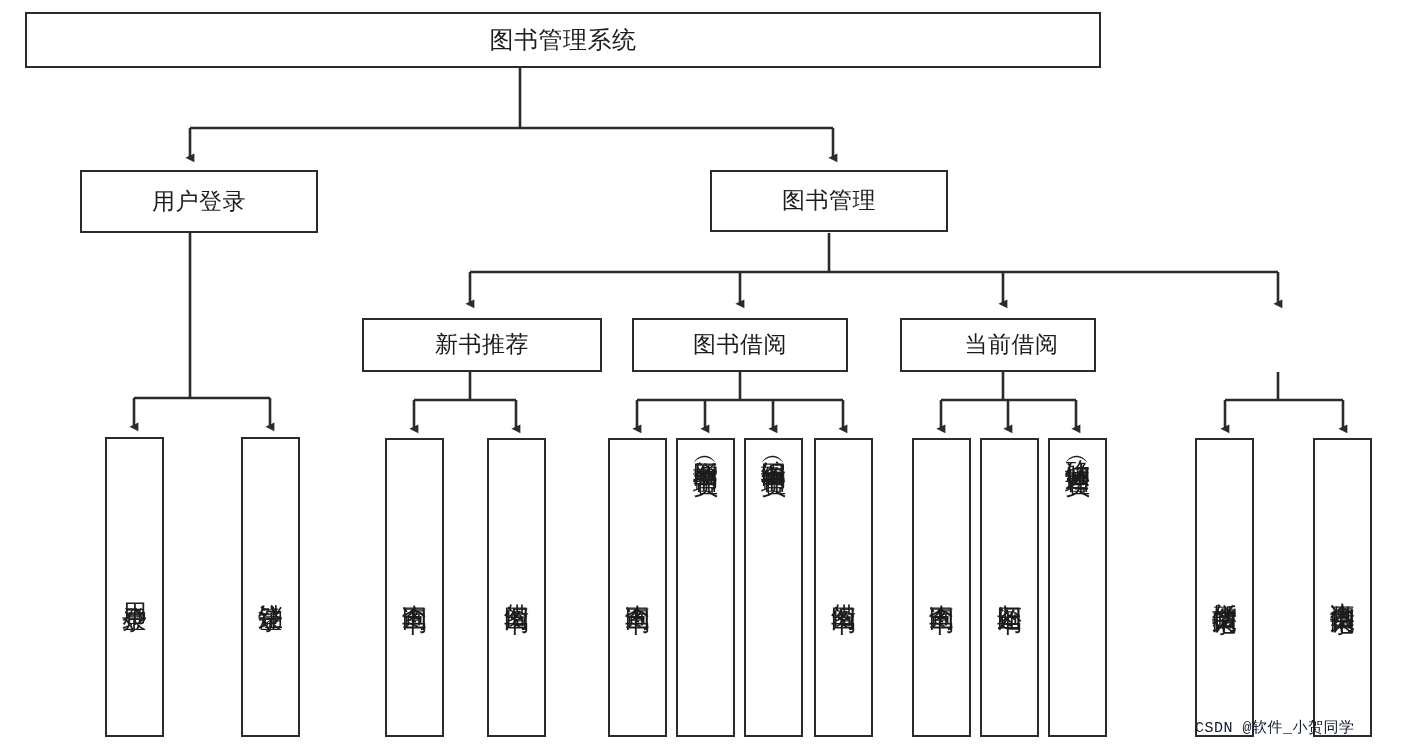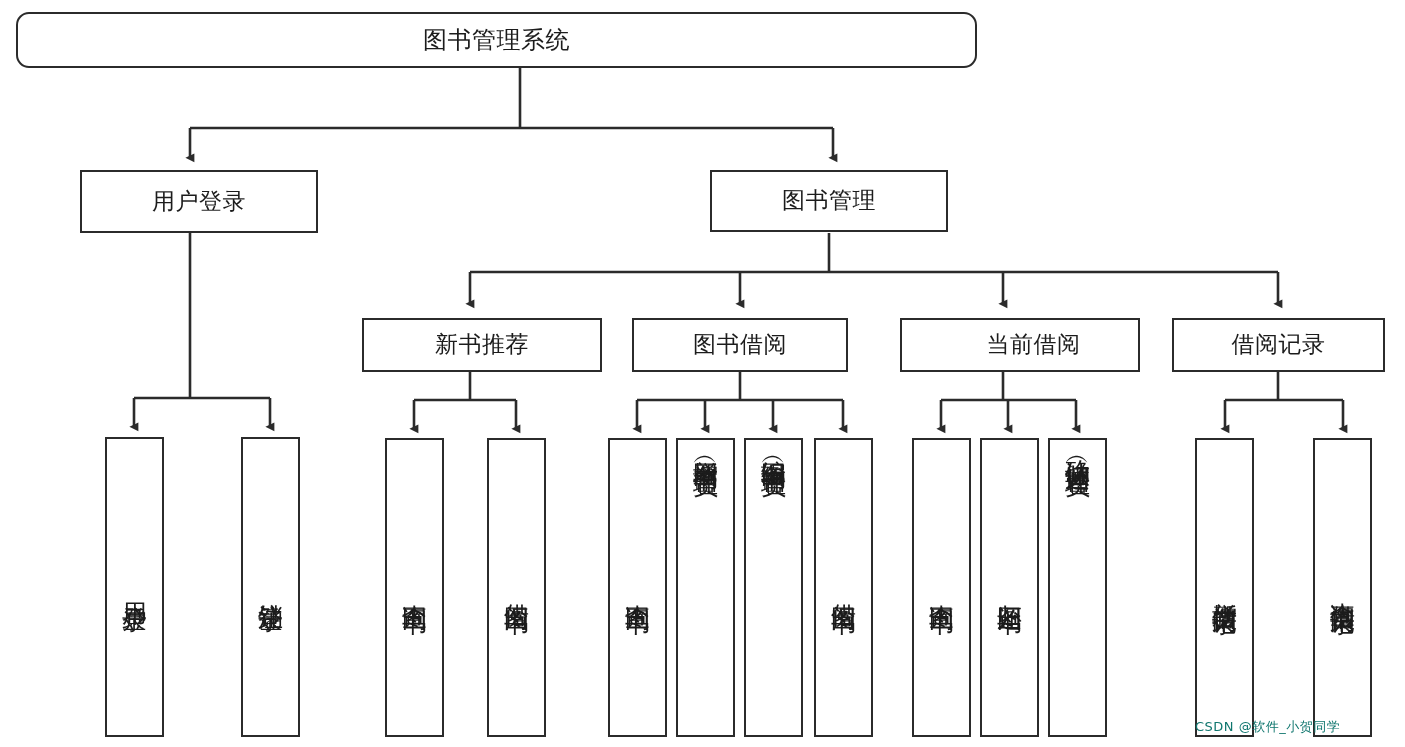--- a/index.html
+++ b/index.html
@@ -58,24 +58,25 @@
     font-size: 25px;
     line-height: 1.08;
     letter-spacing: 2px;
     margin: 0 auto;
   }
   .node.vert.centered {
     align-items: center;
   }
   .watermark {
     position: absolute;
-    font-size: 13px;
-    color: #0f766e;
+    font-size: 15px;
+    color: #0f172a;
     white-space: nowrap;
     letter-spacing: 0.5px;
+    font-family: Liberation Mono, monospace;
   }
 </style>
 </head>
 <body>
 
 <div id="canvas">
 
   <svg id="edges" viewBox="0 0 1405 747">
     <defs>
       <marker id="arrow" markerWidth="10" markerHeight="10" refX="5.2" refY="5" orient="auto" markerUnits="userSpaceOnUse">
@@ -119,42 +120,39 @@
       <path d="M1008,400 L1008,429" marker-end="url(#arrow)"></path>
       <path d="M1076,400 L1076,429" marker-end="url(#arrow)"></path>
 
       <path d="M1278,372 L1278,400"></path>
       <path d="M1225,400 L1343,400"></path>
       <path d="M1225,400 L1225,429" marker-end="url(#arrow)"></path>
       <path d="M1343,400 L1343,429" marker-end="url(#arrow)"></path>
     </g>
   </svg>
 
-  <div class="node horiz root" style="left:16px; top:12px; width:961px; height:56px;border-radius:13px;">
+  <div class="node horiz root" style="left:25px; top:12px; width:1076px; height:56px;">
     <span class="label">图书管理系统</span>
   </div>
 
   <div class="node horiz" style="left:80px; top:170px; width:238px; height:63px;">
     <span class="label">用户登录</span>
   </div>
   <div class="node horiz" style="left:710px; top:170px; width:238px; height:62px;">
     <span class="label">图书管理</span>
   </div>
 
   <div class="node horiz" style="left:362px; top:318px; width:240px; height:54px;">
     <span class="label">新书推荐</span>
   </div>
   <div class="node horiz" style="left:632px; top:318px; width:216px; height:54px;">
     <span class="label">图书借阅</span>
   </div>
-  <div class="node horiz" style="left:900px; top:318px; width:240px; height:54px;padding-left:27px;">
+  <div class="node horiz" style="left:900px; top:318px; width:196px; height:54px;padding-left:27px;">
     <span class="label">当前借阅</span>
-  </div>
-  <div class="node horiz" style="left:1172px; top:318px; width:213px; height:54px;">
-    <span class="label">借阅记录</span>
   </div>
 
   <div class="node vert centered" style="left:105px; top:437px; width:59px; height:300px;">
     <span class="label">用户登录</span>
   </div>
   <div class="node vert centered" style="left:241px; top:437px; width:59px; height:300px;">
     <span class="label">注销登录</span>
   </div>
 
   <div class="node vert centered" style="left:385px; top:438px; width:59px; height:299px;">

